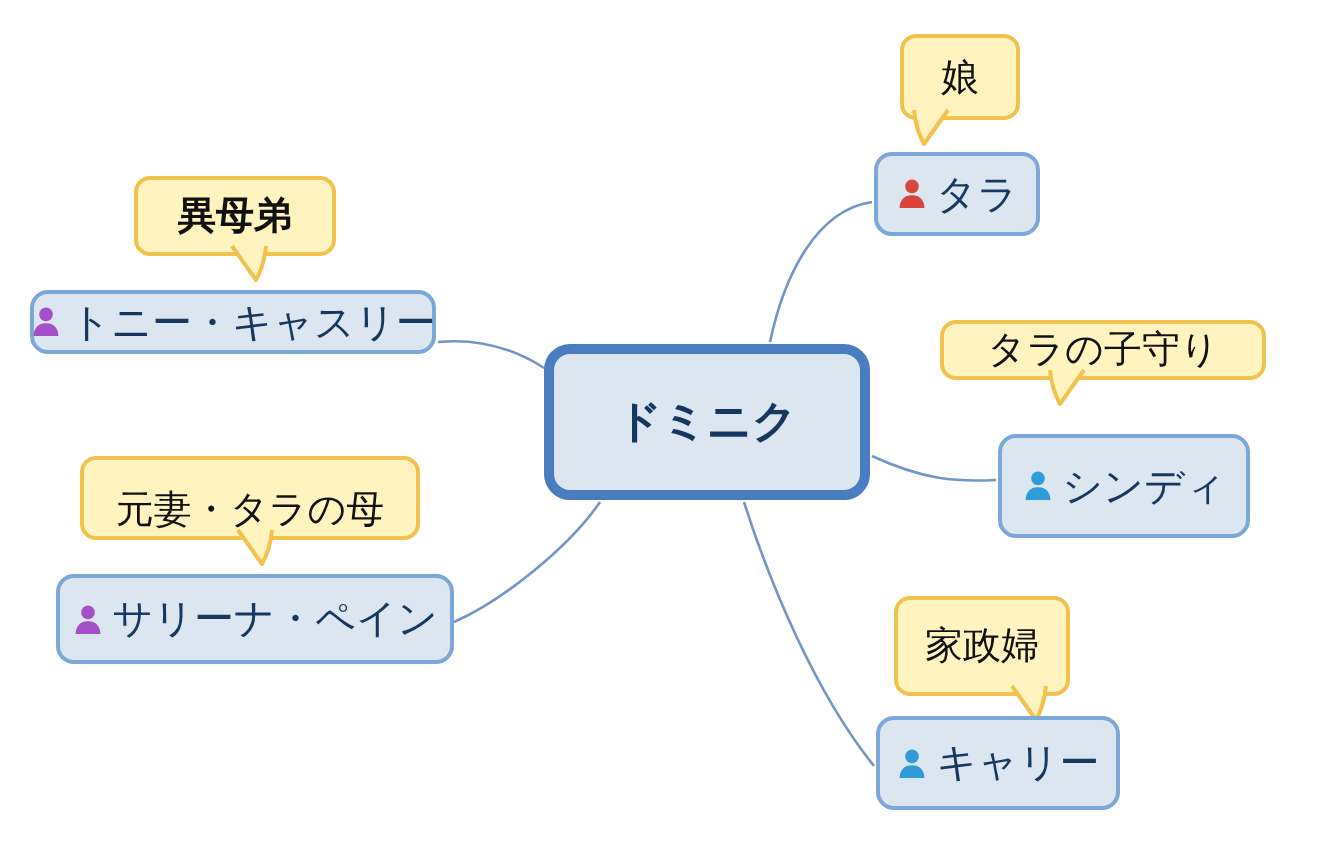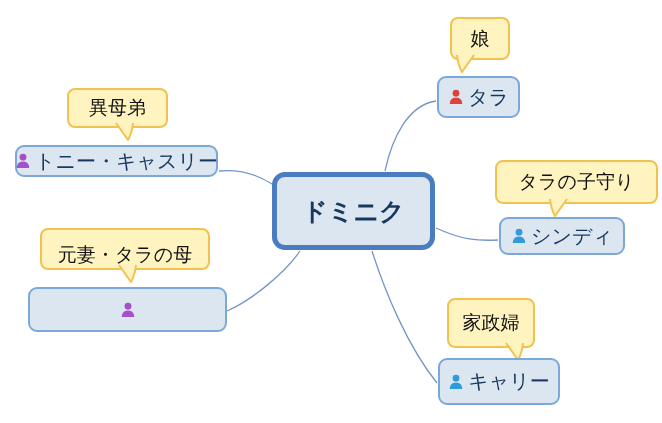--- a/index.html
+++ b/index.html
@@ -33,24 +33,24 @@
   .node .picon{display:flex;align-items:center;}
   .node .picon svg{width:16px;height:16px;}
   .ic-red{fill:#d9453c;}
   .ic-blue{fill:#2f9cd9;}
   .ic-purple{fill:#a54fc8;}
 
   #node-center{
     left:272px;top:172px;width:163px;height:78px;
     border:5px solid #4a7cc0;
     border-radius:13px;
-    font-size:25px;font-weight:bold;
+    font-size:22px;font-weight:bold;
   }
   #node-tara   {left:437px;top:76px; width:83px; height:42px;}
-  #node-cindy  {left:499px;top:217px;width:126px;height:38px;text-align:center;}
+  #node-cindy  {left:499px;top:217px;width:126px;height:52px;text-align:center;}
   #node-carrie {left:438px;top:358px;width:122px;height:47px;text-align:center;}
   #node-tony   {left:15px; top:145px;width:203px;height:32px;}
   #node-salina {left:28px; top:287px;width:199px;height:45px;}
 
   
   .callout{
     position:absolute;
     box-sizing:border-box;
     background:#fff3bf;
     border:2px solid #f2c24e;
@@ -63,25 +63,25 @@
   .callout .tail{
     position:absolute;
     bottom:-16px;
     width:22px;height:19px;
     overflow:visible;
   }
   .tail path{fill:#fff3bf;stroke:#f2c24e;stroke-width:2;stroke-linejoin:round;}
 
   #callout-musume {left:450px;top:17px; width:60px; height:43px;}
   #callout-musume .tail{left:2px;}
-  #callout-komori {left:495px;top:160px;width:163px;height:44px;}
+  #callout-komori {left:470px;top:160px;width:163px;height:30px;}
   #callout-komori .tail{left:50px;}
   #callout-kaseifu{left:447px;top:298px;width:88px; height:50px;}
   #callout-kaseifu .tail{left:55px;}
-  #callout-ibotei {left:67px; top:88px; width:101px;height:40px;}
+  #callout-ibotei {left:67px; top:88px; width:101px;height:40px;font-weight:bold;}
   #callout-ibotei .tail{left:45px;}
   #callout-motozuma{left:40px;top:228px;width:170px;height:42px;align-items:flex-end;}
   #callout-motozuma .tail{left:75px;}
 </style>
 </head>
 <body>
 
 <div id="canvas">
 
   <svg id="edges" viewBox="0 0 662 423">
@@ -171,15 +171,16 @@
     <span>トニー・キャスリー</span>
   </div>
 
   <div class="node" id="node-salina">
     <span class="picon">
       <svg class="ic-purple" viewBox="0 0 16 16">
           <circle cx="8" cy="4.2" r="3.4"></circle>
           <path d="M8,8.6 C3.5,8.6 1.8,11.8 1.8,15 L14.2,15 C14.2,11.8 12.5,8.6 8,8.6 Z"></path>
         </svg>
     </span>
+    <span>サリーナ・ペイン</span>
   </div>
 
 </div>
 
 </body></html>

